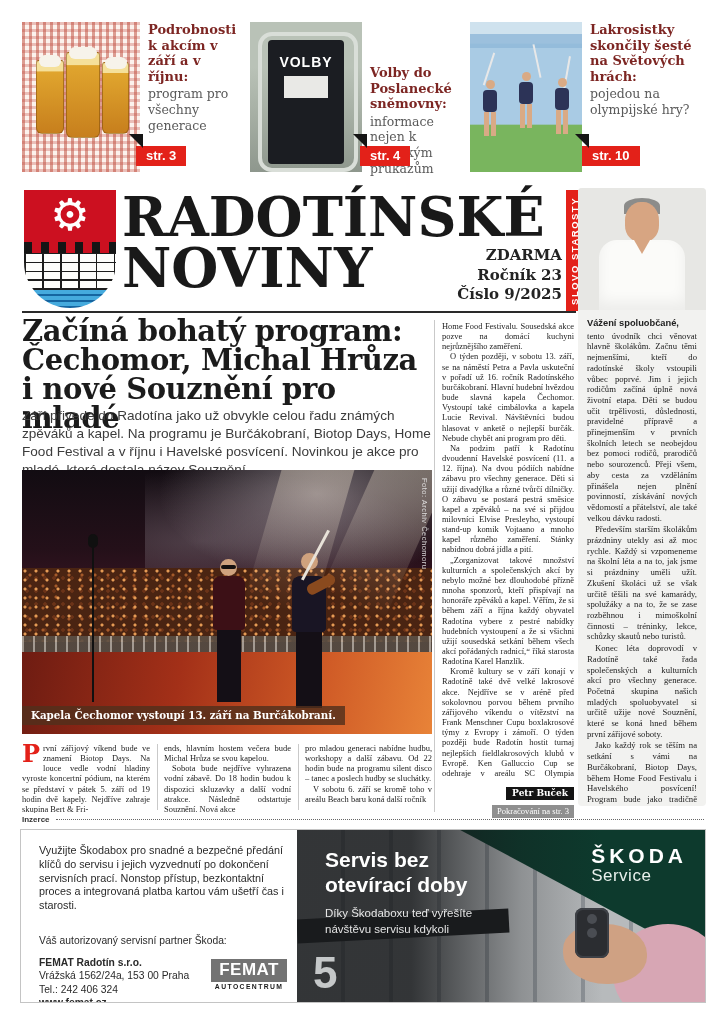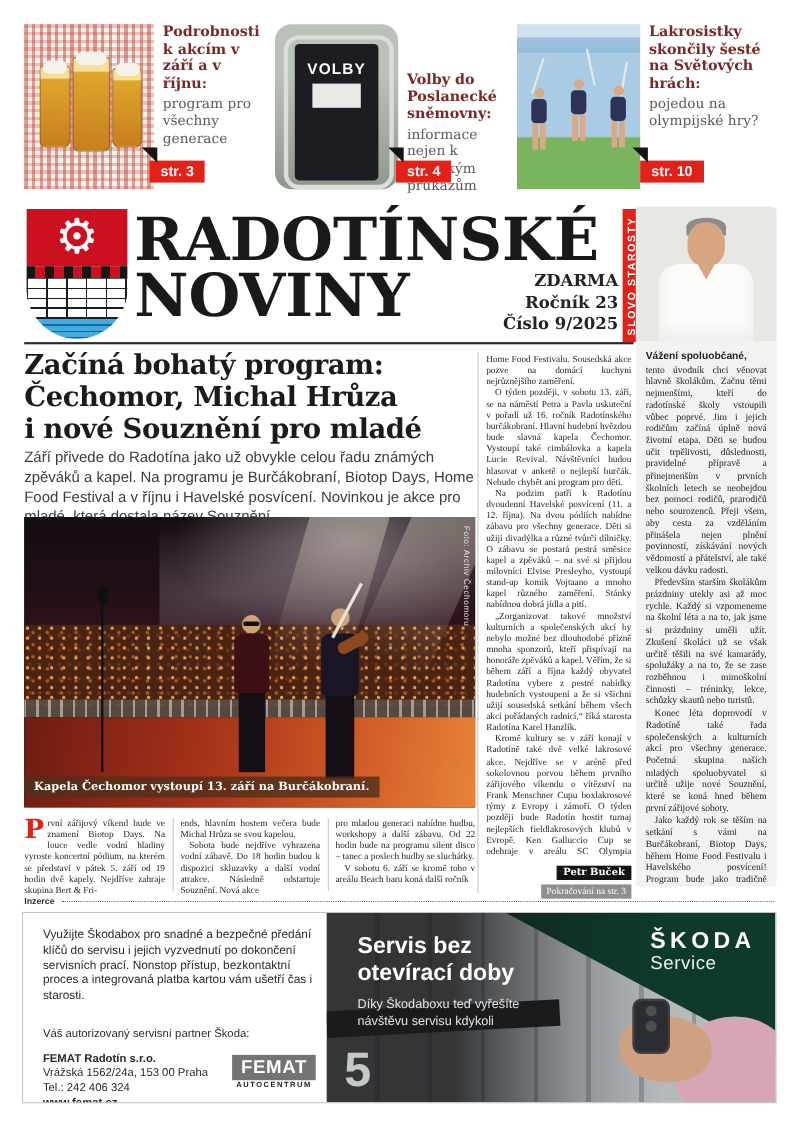--- a/index.html
+++ b/index.html
@@ -16,21 +16,21 @@
   .str-badge::before{content:"";position:absolute;left:-7px;top:-12px;width:0;height:0;
              border-top:14px solid #151515;border-left:14px solid transparent;}
   
   .beer{width:118px;height:150px;background:
         repeating-linear-gradient(0deg,rgba(193,70,60,.30) 0 3px,rgba(255,250,247,.0) 3px 7px),
         repeating-linear-gradient(90deg,rgba(193,70,60,.38) 0 3px,rgba(255,248,244,.85) 3px 7px),#ecd2c6;}
   .glass{position:absolute;background:linear-gradient(180deg,#f5e09a 0 14%,#e0a52e 15%,#c77f1d 100%);
          border-radius:3px 3px 6px 6px;border:1px solid rgba(120,70,10,.5);}
   .foam{position:absolute;left:6%;right:6%;top:-6px;height:12px;background:#f7f3ea;border-radius:6px;}
   
-  .volby{width:112px;height:150px;background:linear-gradient(180deg,#b9c2b7 0 30%,#a7b0a5 60%,#8e978d 100%);border-radius:15px;}
+  .volby{width:112px;height:150px;background:linear-gradient(180deg,#b9c2b7 0 30%,#a7b0a5 60%,#8e978d 100%);}
   .vo-frame{position:absolute;left:8px;top:10px;width:92px;height:132px;border:4px solid #d9ded8;border-radius:14px;}
   .vo-sign{position:absolute;left:18px;top:18px;width:76px;height:124px;background:#1b1d22;border-radius:4px;
            display:flex;flex-direction:column;align-items:center;}
   .vo-top{color:#fff;font-family:"Liberation Sans",sans-serif;font-weight:bold;font-size:14px;letter-spacing:1px;margin-top:14px;}
   .vo-paper{width:44px;height:22px;background:#e9e9e6;margin-top:6px;}
   .vo-bottom{margin-top:6px;width:100%;flex:1;background:#f2f2ef;display:flex;flex-direction:column;align-items:center;
              border-radius:0 0 4px 4px;}
   .vo-label{color:#17181c;font-family:"Liberation Sans",sans-serif;font-weight:bold;font-size:9.5px;line-height:1.15;
             text-align:center;margin-top:5px;}
   .vo-arrow{font-size:20px;line-height:18px;color:#111;}
@@ -73,21 +73,21 @@
       background:#fbfbf9;border-radius:18px 18px 0 0;box-shadow:inset 0 -8px 14px rgba(0,0,0,.06);}
   .m-collar{position:absolute;left:50%;top:52px;transform:translateX(-50%);width:16px;height:14px;
       background:#d7a582;clip-path:polygon(0 0,100% 0,50% 100%);}
   .letter{padding:8px 9px 6px;font-size:8.7px;line-height:10.7px;text-align:justify;color:#222;}
   .letter .salut{font-family:"Liberation Sans",sans-serif;font-weight:bold;font-size:9.3px;margin-bottom:2px;}
   .letter p{margin:0 0 1px;}
   .letter p.ind{text-indent:8px;}
   
   .rule{position:absolute;left:22px;top:311px;width:554px;height:2px;background:#2a2a2a;}
   .headline{position:absolute;left:22px;top:317px;width:412px;font-family:"DejaVu Serif",serif;
-      font-weight:bold;font-size:25px;line-height:29px;letter-spacing:-0.4px;color:#1b1b1b;}
+      font-weight:bold;font-size:29px;line-height:29px;letter-spacing:-0.4px;color:#1b1b1b;}
   .lead{position:absolute;left:22px;top:407px;width:410px;font-family:"Liberation Sans",sans-serif;
       font-size:13.6px;line-height:1.32;color:#3c3c3c;}
   .vrule{position:absolute;left:434px;top:320px;width:1px;height:492px;background:#c9c9c9;}
   .col-right{position:absolute;left:442px;top:321px;width:132px;height:458px;overflow:hidden;
       font-size:8.45px;line-height:10.15px;text-align:justify;color:#222;}
   .col-right p{margin:0;}
   .col-right p.ind{text-indent:8px;}
   .byline{position:absolute;left:442px;top:782px;width:132px;text-align:right;}
   .author-badge{display:inline-block;background:#141414;color:#fff;font-family:"DejaVu Serif",serif;
       font-weight:bold;font-size:9px;padding:1px 6px 2px;}

